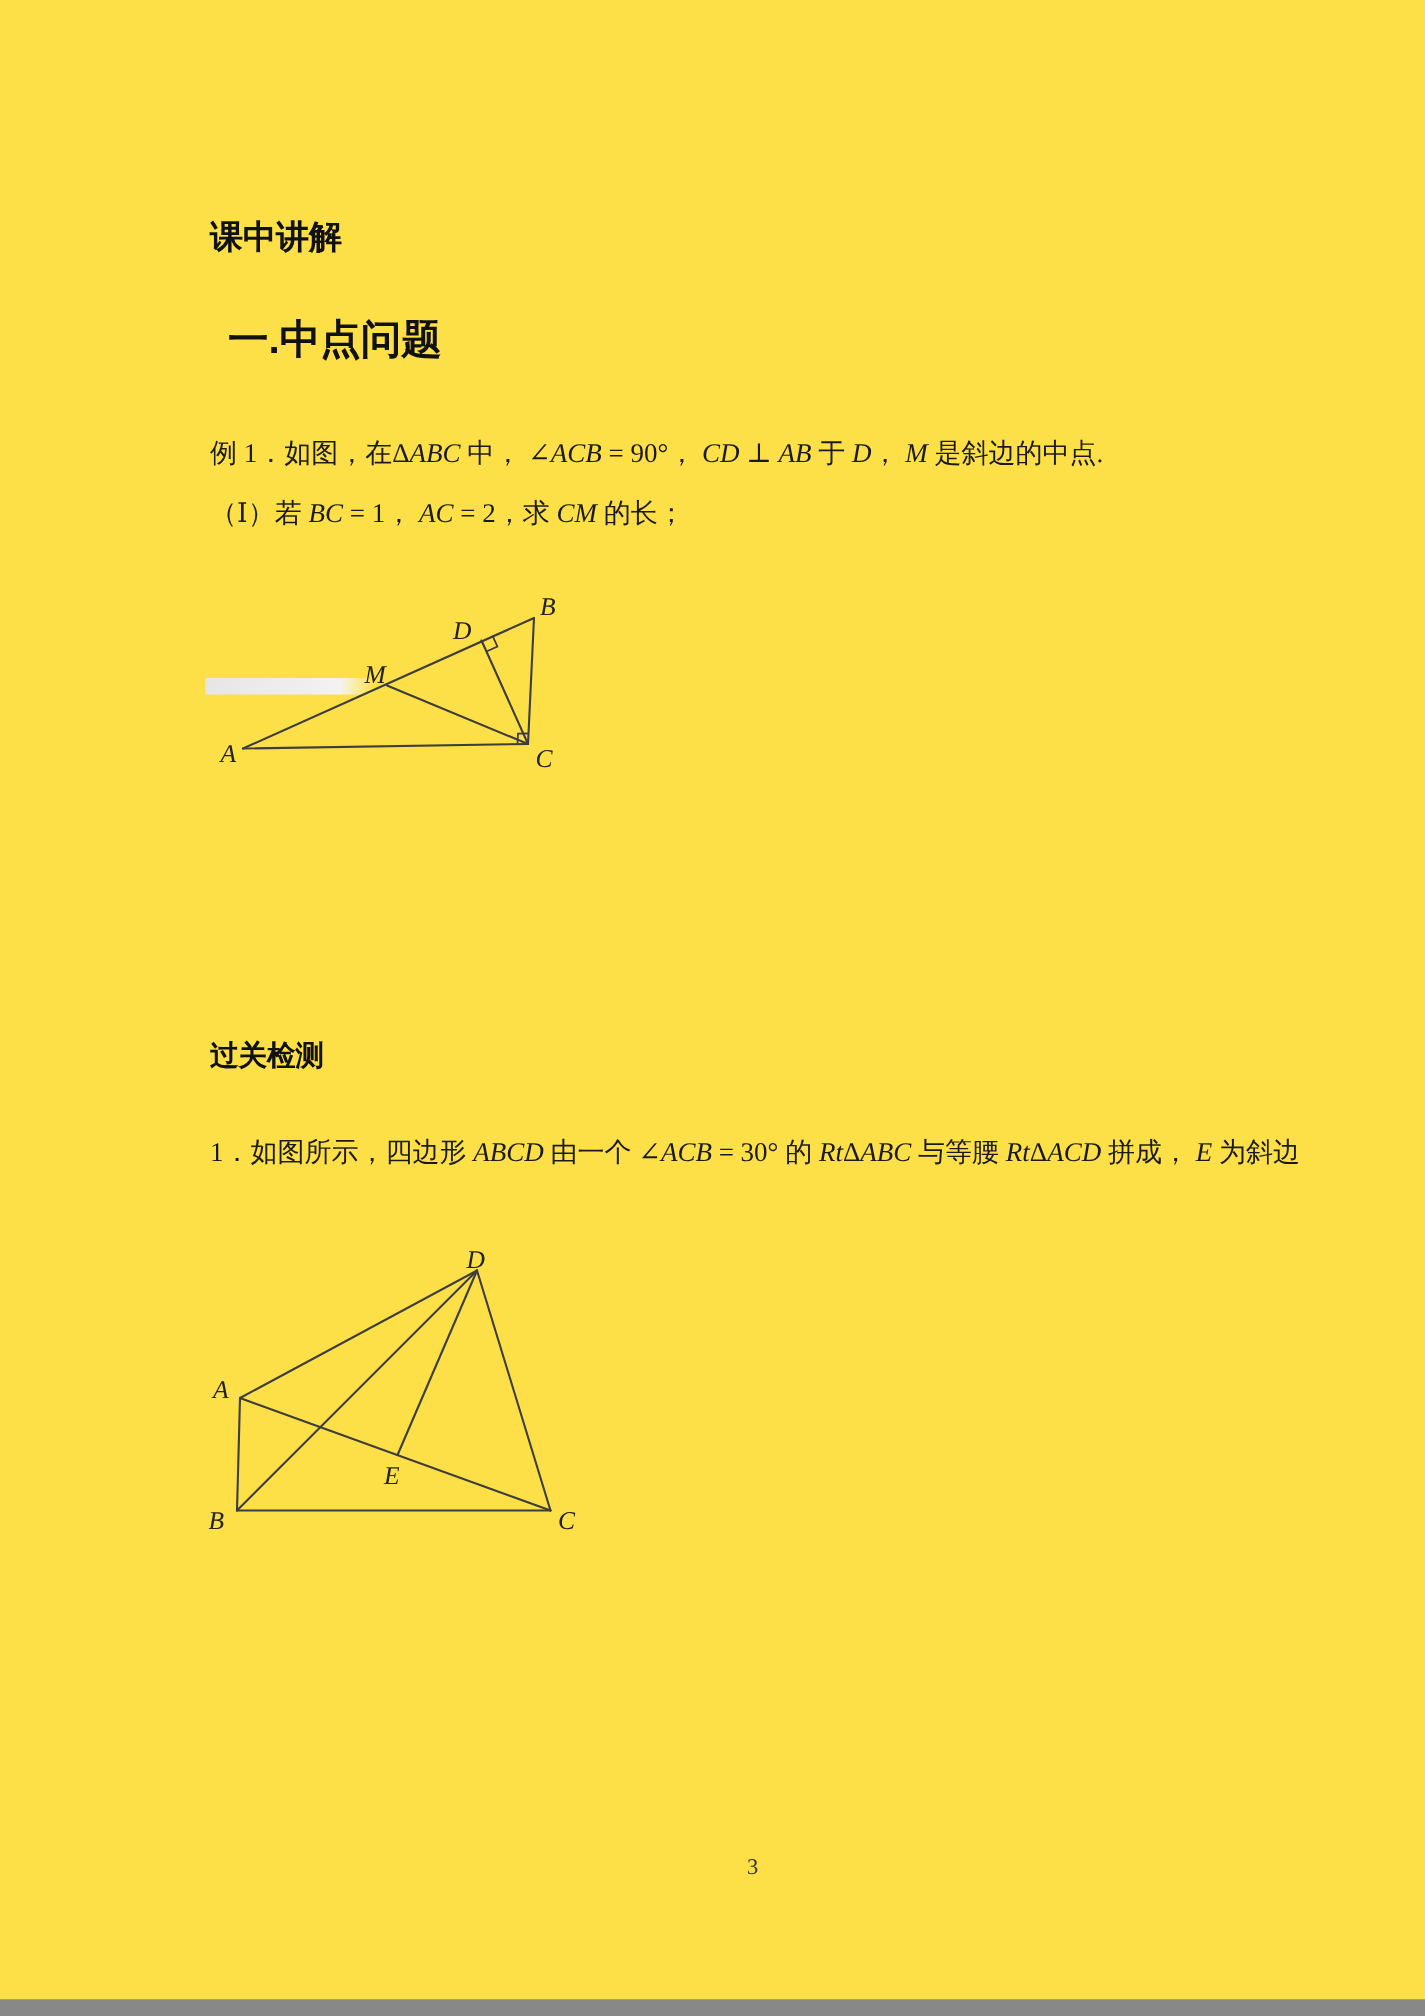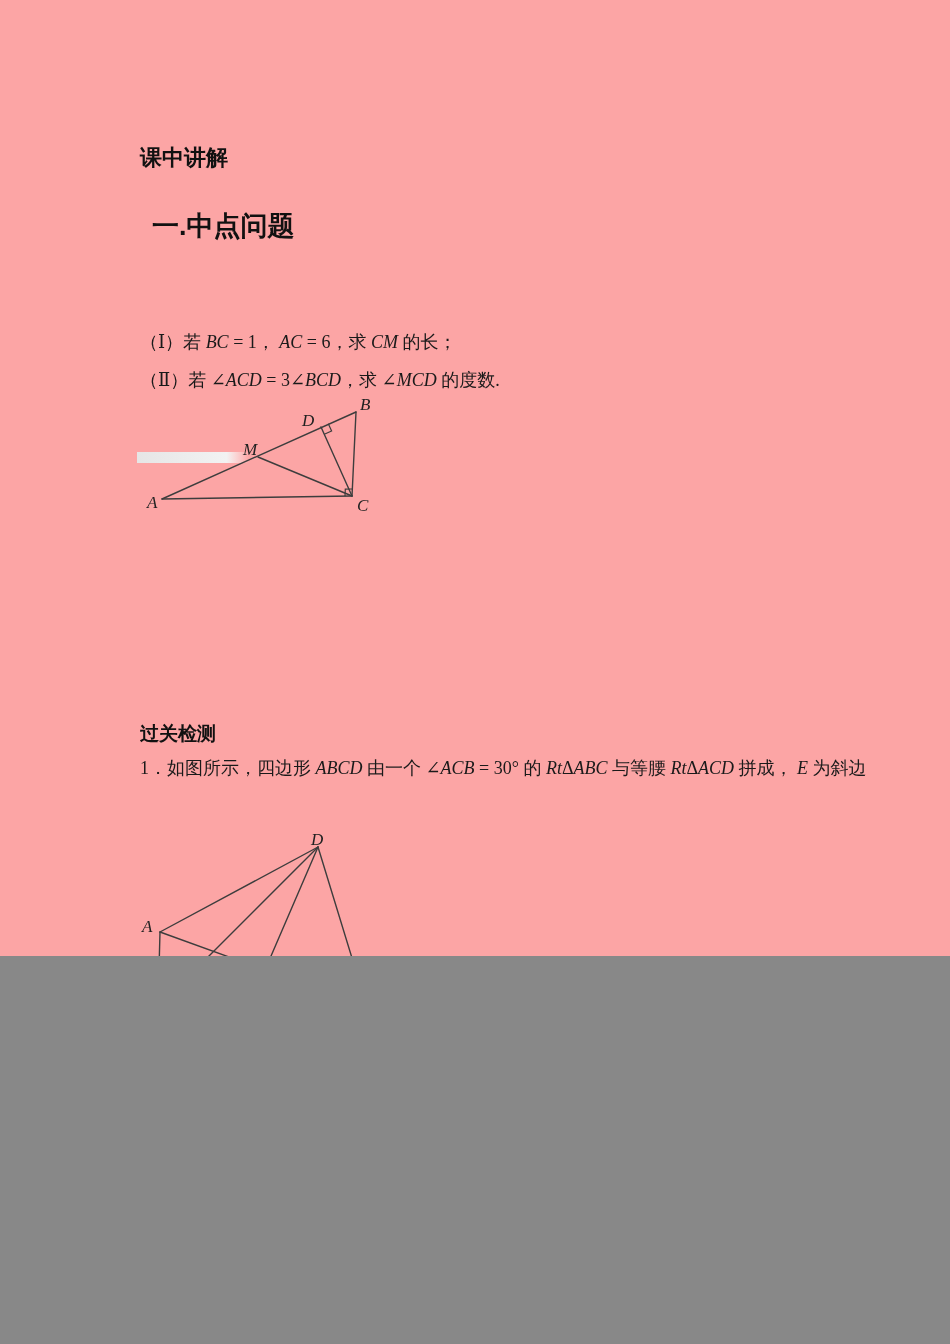--- a/index.html
+++ b/index.html
@@ -1,36 +1,36 @@
 <!DOCTYPE html>
 <html><head>
 <meta charset="utf-8">
 <style>
   html,body{margin:0;padding:0;background:#888;}
   .page{
     position:relative;
-    width:950px;height:956px;
+    width:950px;height:1333px;
     margin:0 auto;
-    background:#fca5a5;
+    background:#fde047;
     color:#1a1a1a;
     font-family:"Liberation Serif","DejaVu Serif",serif;
     overflow:hidden;
   }
   .abs{position:absolute;}
   .h-main{
     font-family:"Liberation Sans","DejaVu Sans",sans-serif;
     font-weight:bold;font-size:22px;line-height:24px;color:#111;
   }
   .h-sub{
     font-family:"Liberation Sans","DejaVu Sans",sans-serif;
     font-weight:bold;font-size:27px;line-height:29px;color:#111;
   }
   .h-check{
     font-family:"Liberation Sans","DejaVu Sans",sans-serif;
-    font-weight:bold;font-size:19px;line-height:22px;color:#111;margin-top:29px;
+    font-weight:bold;font-size:19px;line-height:22px;color:#111;
   }
   .bodyline{
     font-size:18px;line-height:24px;white-space:nowrap;color:#1a1a1a;
   }
   .bodyline .math{
     font-style:italic;
     font-family:"Liberation Serif","DejaVu Serif",serif;
   }
   svg text.vlabel{
     font-family:"Liberation Serif","DejaVu Serif",serif;
@@ -44,22 +44,22 @@
 </style>
 </head>
 <body>
 
 <div class="page">
 
   <div class="abs h-main" style="left:140px;top:146px;">课中讲解</div>
 
   <div class="abs h-sub" style="left:152px;top:212px;">一.中点问题</div>
 
-  <div class="abs bodyline" style="left:140px;top:330px;"><span>（Ⅰ）若 </span><span class="math">BC</span><span> = 1， </span><span class="math">AC</span><span> = 6，求 </span><span class="math">CM</span><span> 的长；</span></div>
-  <div class="abs bodyline" style="left:140px;top:368px;"><span>（Ⅱ）若 ∠</span><span class="math">ACD</span><span> = 3∠</span><span class="math">BCD</span><span>，求 ∠</span><span class="math">MCD</span><span> 的度数.</span></div>
+  <div class="abs bodyline" style="left:140px;top:290px;"><span>例 1．如图，在</span><span>Δ</span><span class="math">ABC</span><span> 中， ∠</span><span class="math">ACB</span><span> = 90°， </span><span class="math">CD</span><span> ⊥ </span><span class="math">AB</span><span> 于 </span><span class="math">D</span><span>， </span><span class="math">M</span><span> 是斜边的中点.</span></div>
+  <div class="abs bodyline" style="left:140px;top:330px;"><span>（Ⅰ）若 </span><span class="math">BC</span><span> = 1， </span><span class="math">AC</span><span> = 2，求 </span><span class="math">CM</span><span> 的长；</span></div>
 
   <svg class="abs" style="left:130px;top:390px;" width="270" height="132" viewBox="130 390 270 132">
     <defs>
       <linearGradient id="fade" x1="0" y1="0" x2="1" y2="0">
         <stop offset="0" stop-color="#e6e6e6"></stop>
         <stop offset="0.8" stop-color="#f2f2f2"></stop>
         <stop offset="1" stop-color="#ffffff" stop-opacity="0"></stop>
       </linearGradient>
     </defs>
     <rect x="137" y="452" width="112" height="11" fill="url(#fade)"></rect>

